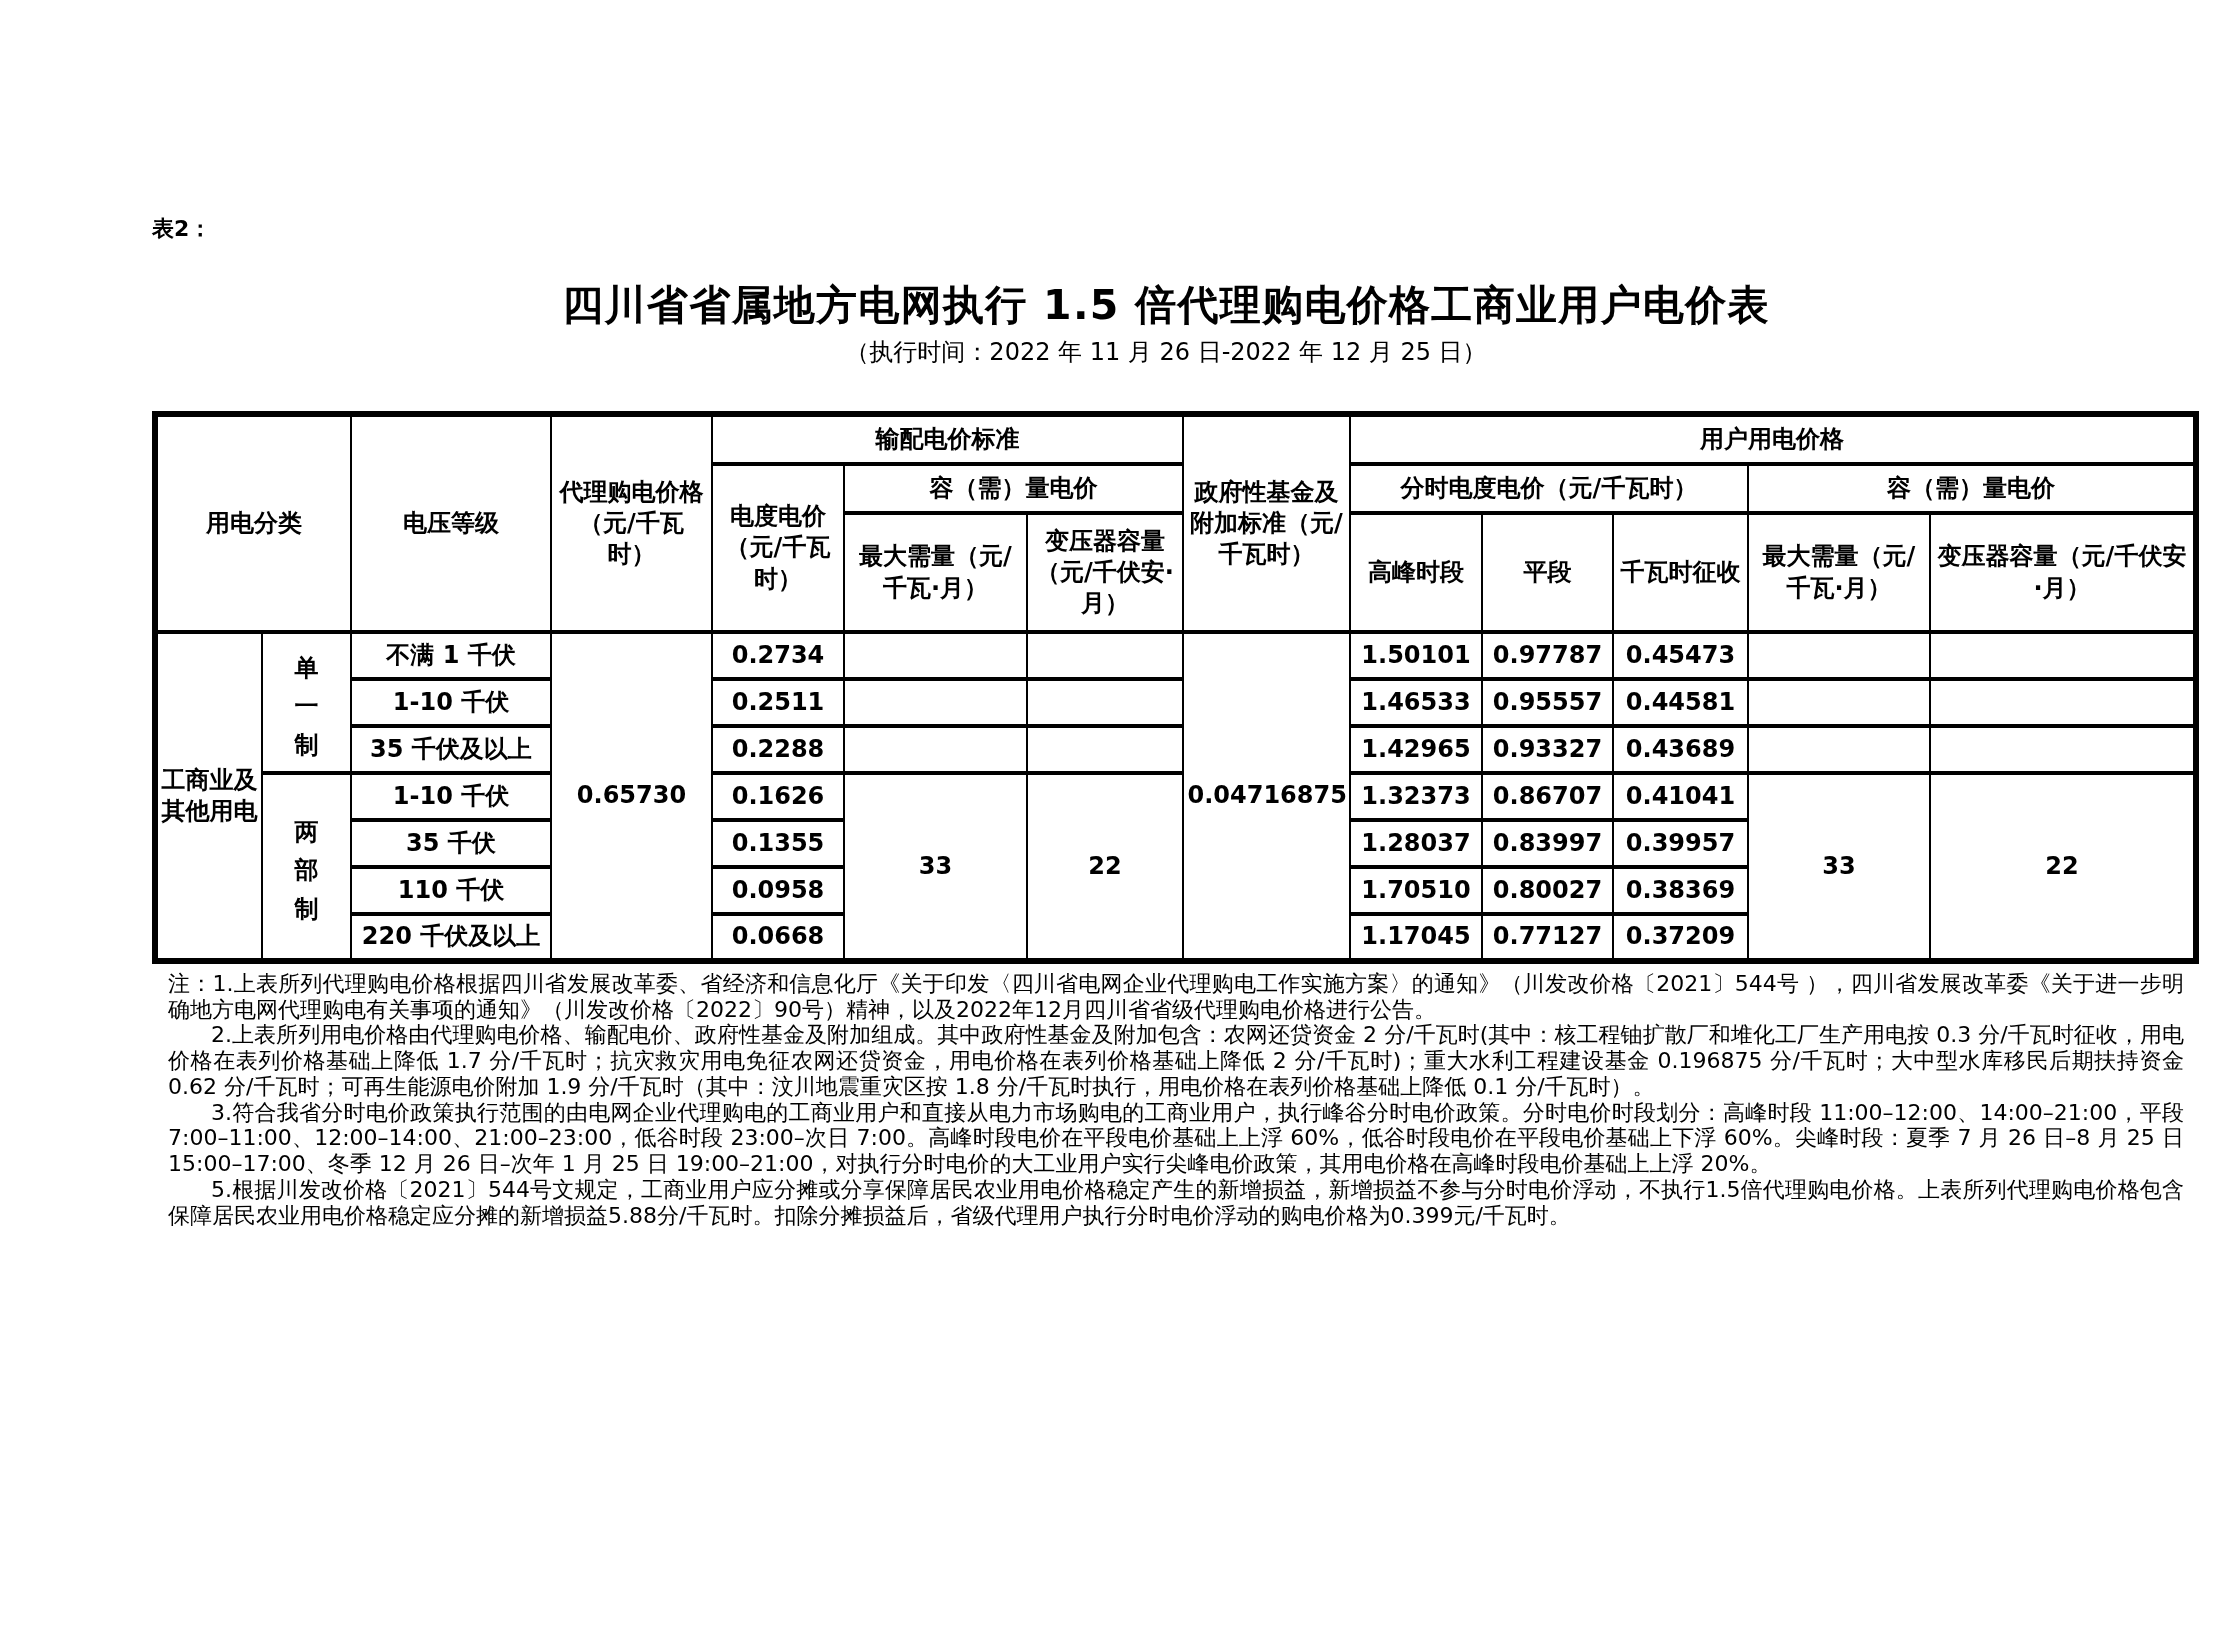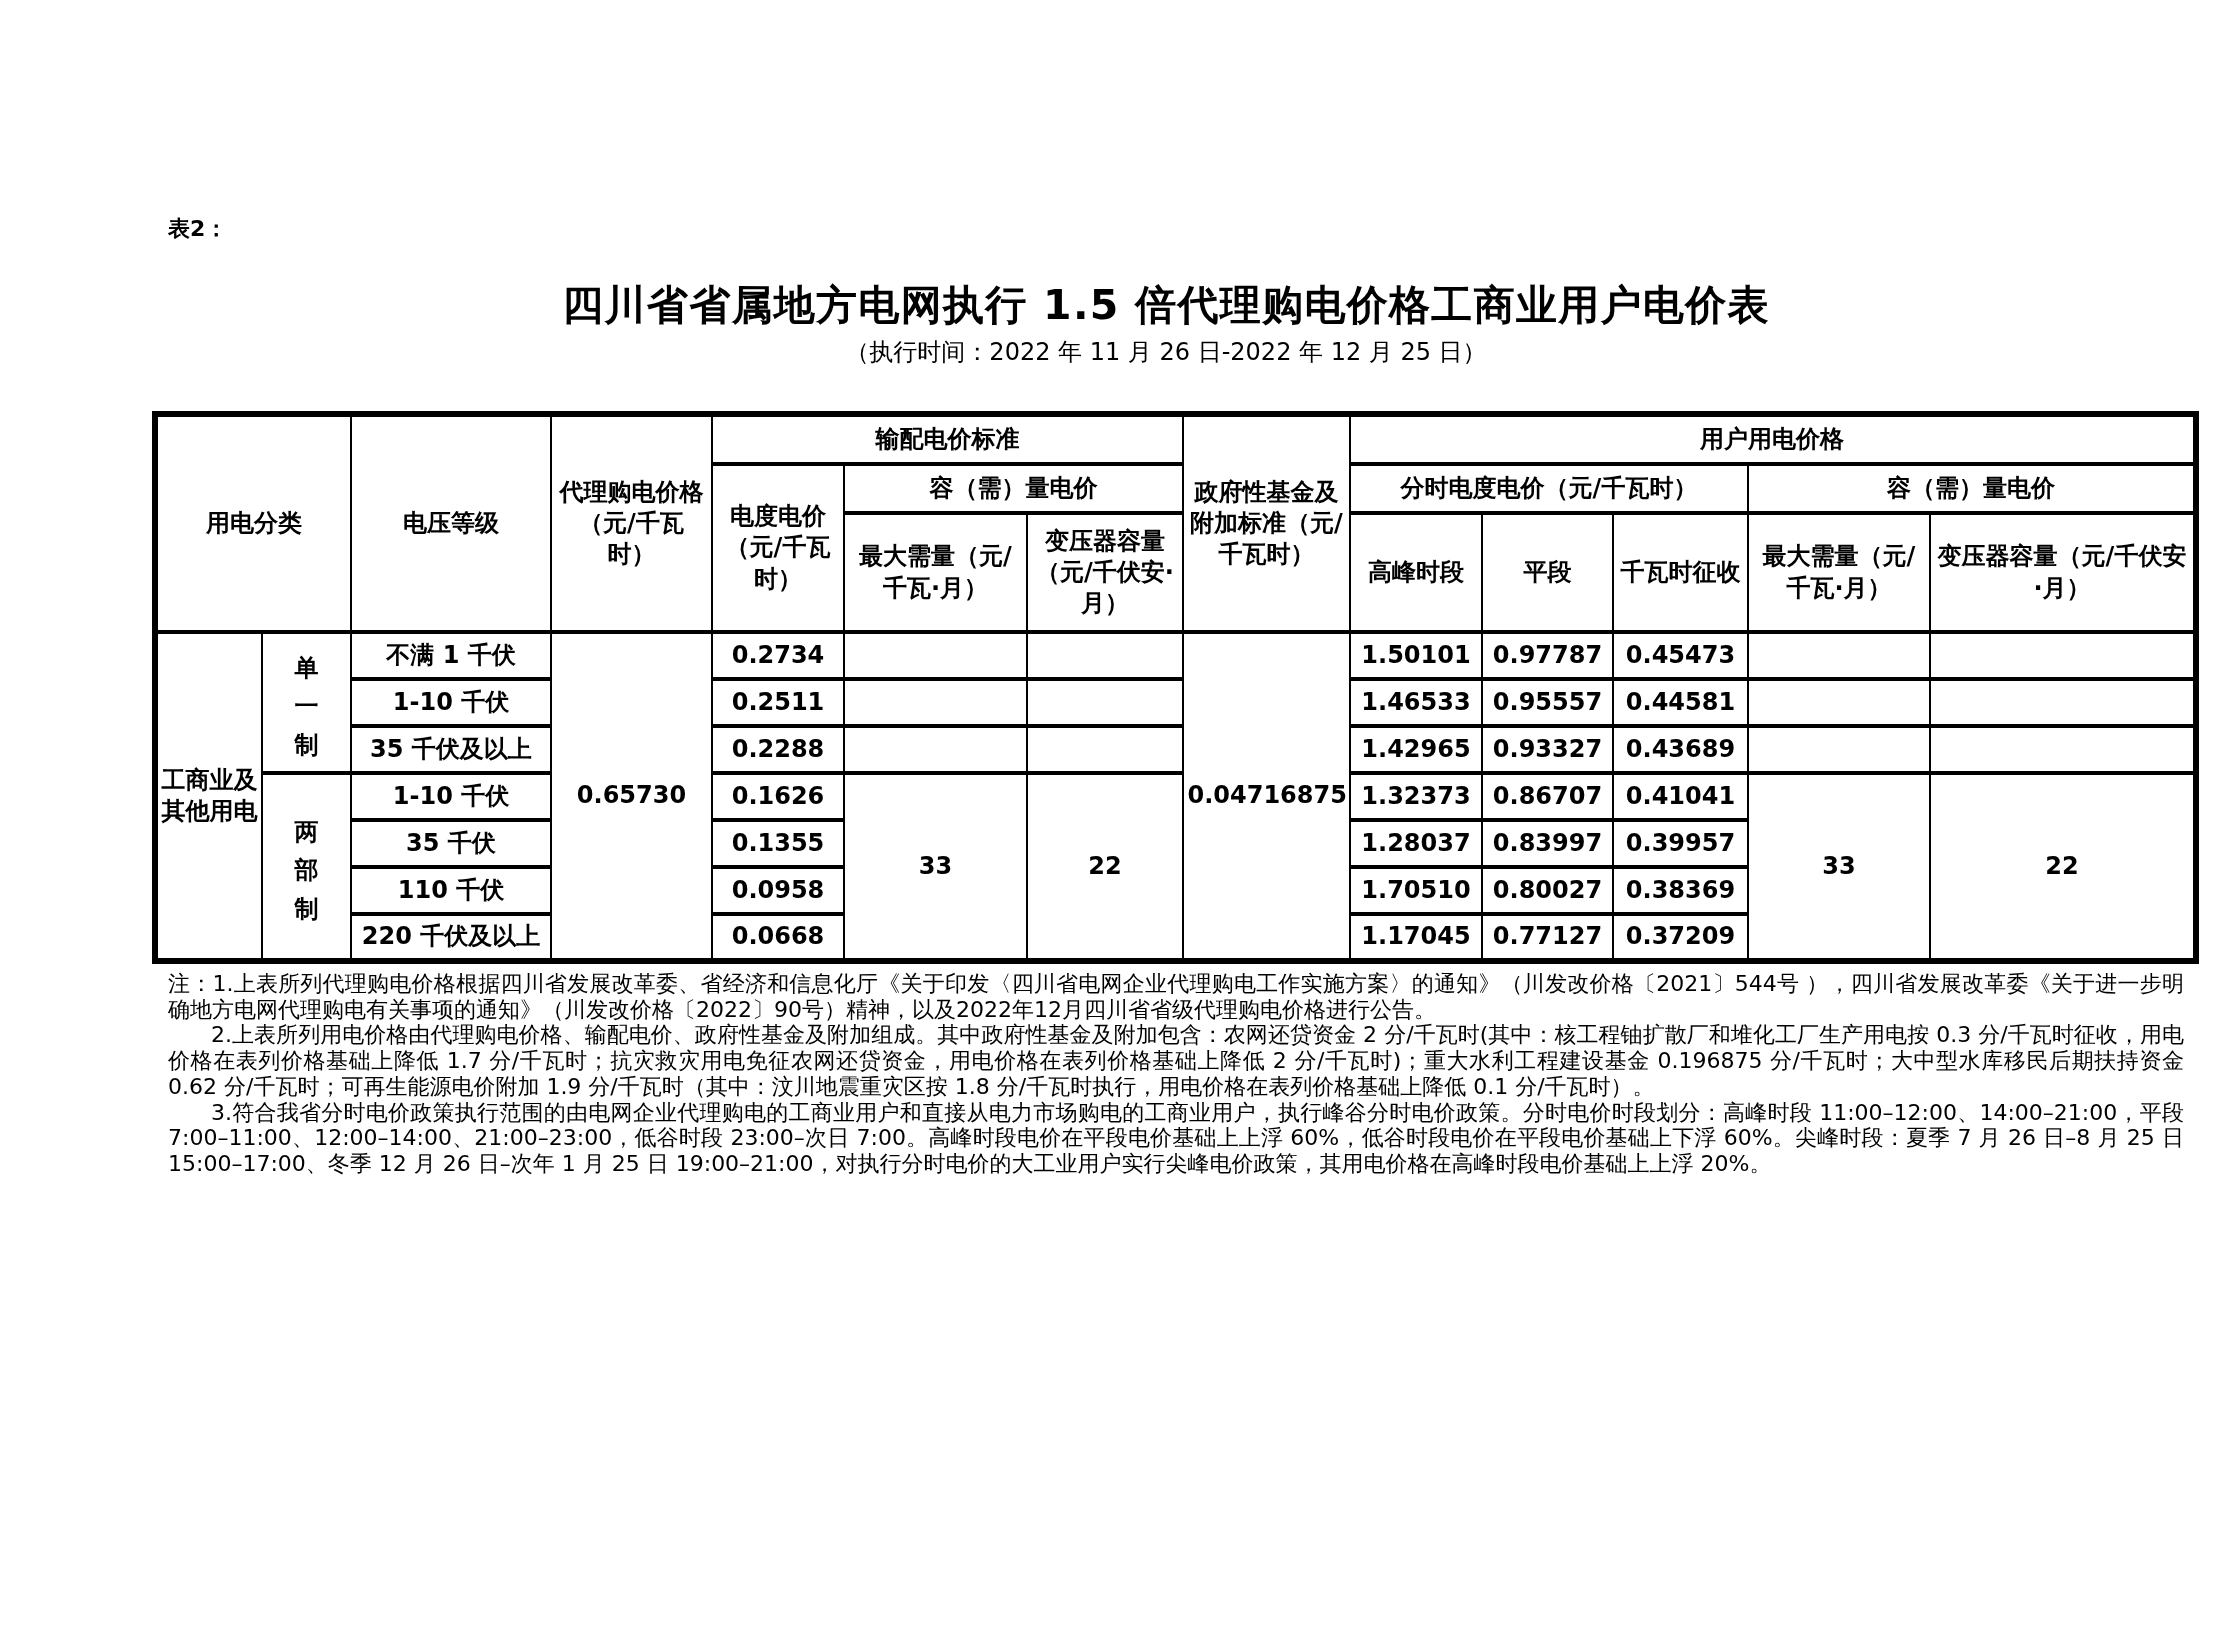--- a/index.html
+++ b/index.html
@@ -1,20 +1,20 @@
 <!DOCTYPE html>
 <html style="font-size:7px"><head>
 <meta charset="utf-8">
 <style>
   * { box-sizing: border-box; }
   html, body { margin: 0; padding: 0; background: #ffffff; }
   body { font-family: "DejaVu Sans", "Liberation Sans", sans-serif; color: #000; }
   .page { position: relative; width: 2332px; height: 1649px; background: #ffffff; overflow: hidden; }
 
-  .doc-label { position: absolute; left: 168px; top: 214px; font-size: 22px; font-weight: bold; }
+  .doc-label { position: absolute; left: 152px; top: 214px; font-size: 22px; font-weight: bold; }
   .title { position: absolute; left: 0; top: 278px; width: 100%; text-align: center;
            font-size: 41px; font-weight: bold; letter-spacing: 1.3px; }
   .subtitle { position: absolute; left: 0; top: 336px; width: 100%; text-align: center; font-size: 24px; }
 
   .price-table-wrap { position: absolute; left: 152px; top: 411px; }
   table.price { border-collapse: collapse; table-layout: fixed; width: 2042px; border: 6.2px solid #000; }
   table.price th, table.price td {
     border: 2.7px solid #000;
     border-top-width: 4.9px; border-bottom-width: 4.9px;
     text-align: center; vertical-align: middle;
@@ -164,16 +164,17 @@
         <td>0.37209</td>
       </tr>
     </tbody>
       </table>
   </div>
 
   <div class="notes">
     <p>注：1.上表所列代理购电价格根据四川省发展改革委、省经济和信息化厅《关于印发〈四川省电网企业代理购电工作实施方案〉的通知》（川发改价格〔2021〕544号 ），四川省发展改革委《关于进一步明确地方电网代理购电有关事项的通知》（川发改价格〔2022〕90号）精神，以及2022年12月四川省省级代理购电价格进行公告。</p>
     <p class="indent">2.上表所列用电价格由代理购电价格、输配电价、政府性基金及附加组成。其中政府性基金及附加包含：农网还贷资金 2 分/千瓦时(其中：核工程铀扩散厂和堆化工厂生产用电按 0.3 分/千瓦时征收，用电价格在表列价格基础上降低 1.7 分/千瓦时；抗灾救灾用电免征农网还贷资金，用电价格在表列价格基础上降低 2 分/千瓦时)；重大水利工程建设基金 0.196875 分/千瓦时；大中型水库移民后期扶持资金 0.62 分/千瓦时；可再生能源电价附加 1.9 分/千瓦时（其中：汶川地震重灾区按 1.8 分/千瓦时执行，用电价格在表列价格基础上降低 0.1 分/千瓦时）。</p>
     <p class="indent">3.符合我省分时电价政策执行范围的由电网企业代理购电的工商业用户和直接从电力市场购电的工商业用户，执行峰谷分时电价政策。分时电价时段划分：高峰时段 11:00–12:00、14:00–21:00，平段 7:00–11:00、12:00–14:00、21:00–23:00，低谷时段 23:00–次日 7:00。高峰时段电价在平段电价基础上上浮 60%，低谷时段电价在平段电价基础上下浮 60%。尖峰时段：夏季 7 月 26 日–8 月 25 日 15:00–17:00、冬季 12 月 26 日–次年 1 月 25 日 19:00–21:00，对执行分时电价的大工业用户实行尖峰电价政策，其用电价格在高峰时段电价基础上上浮 20%。</p>
+    <p class="indent">5.根据川发改价格〔2021〕544号文规定，工商业用户应分摊或分享保障居民农业用电价格稳定产生的新增损益，新增损益不参与分时电价浮动，不执行1.5倍代理购电价格。上表所列代理购电价格包含保障居民农业用电价格稳定应分摊的新增损益5.88分/千瓦时。扣除分摊损益后，省级代理用户执行分时电价浮动的购电价格为0.399元/千瓦时。</p>
   </div>
 
 </div>
 
 
 </body></html>

